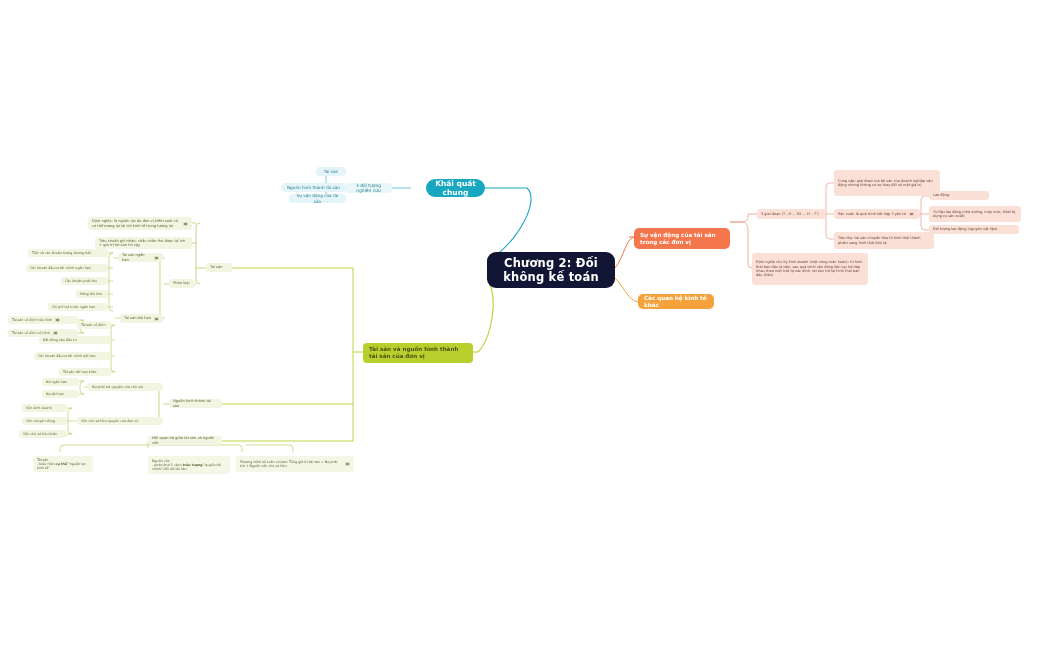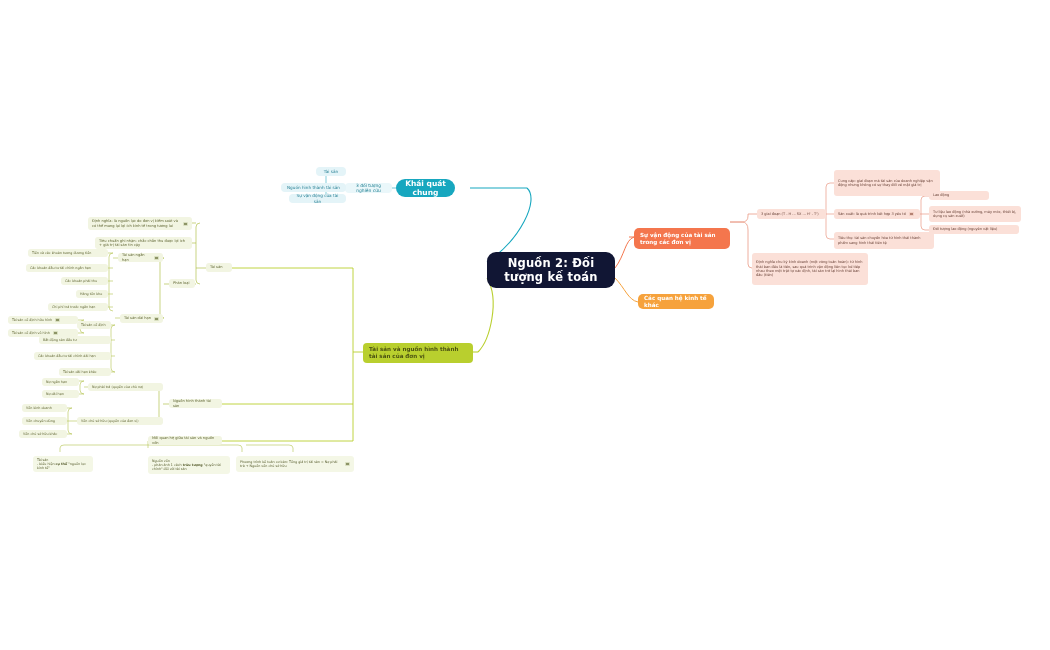--- a/index.html
+++ b/index.html
@@ -138,23 +138,23 @@
     <path d="M72 408 Q 68 408 68 412 L 68 430 Q 68 434 72 434" stroke="#b3c24f" stroke-width=".6" fill="none"></path>
     <path d="M72 408 L 67 408" stroke="#b3c24f" stroke-width=".6" fill="none"></path>
     <path d="M72 421 L 67 421" stroke="#b3c24f" stroke-width=".6" fill="none"></path>
     <path d="M72 434 L 67 434" stroke="#b3c24f" stroke-width=".6" fill="none"></path>
 
     <path d="M148 441 L 148 448" stroke="#b3c24f" stroke-width=".6" fill="none"></path>
     <path d="M60 452 L 60 448 Q 60 445 64 445 L 238 445 Q 242 445 242 448 L 242 452" stroke="#b3c24f" stroke-width=".6" fill="none"></path>
     <path d="M293 452 L 293 448 Q 293 445 289 445 L 246 445" stroke="#b3c24f" stroke-width=".6" fill="none"></path>
   </svg>
 
-  <div class="node central" style="left:487px;top:252px;width:128px;height:36px;">Nguồn 2: Đối tượng kế toán</div>
-
-  <div class="node teal-main" style="left:396px;top:179px;width:59px;height:18px;">Khái quát chung</div>
+  <div class="node central" style="left:487px;top:252px;width:128px;height:36px;">Chương 2: Đối không kế toán</div>
+
+  <div class="node teal-main" style="left:426px;top:179px;width:59px;height:18px;">Khái quát chung</div>
   <div class="node teal-sub" style="left:345px;top:183px;width:47px;height:10px;">3 đối tượng nghiên cứu</div>
   <div class="node teal-leaf" style="left:316px;top:167px;width:30px;height:9px;">Tài sản</div>
   <div class="node teal-leaf" style="left:281px;top:183px;width:65px;height:9px;">Nguồn hình thành tài sản</div>
   <div class="node teal-leaf" style="left:289px;top:194px;width:57px;height:9px;">Sự vận động của tài sản</div>
 
   <div class="node orange-main" style="left:634px;top:228px;width:96px;height:21px;">Sự vận động của tài sản trong các đơn vị</div>
   <div class="node orange-main2" style="left:638px;top:294px;width:76px;height:15px;">Các quan hệ kinh tế khác</div>
 
   <div class="node peach" style="left:757px;top:209px;width:69px;height:10px;">
     <span>3 giai đoạn (T - H ... SX ... H' - T')</span>

